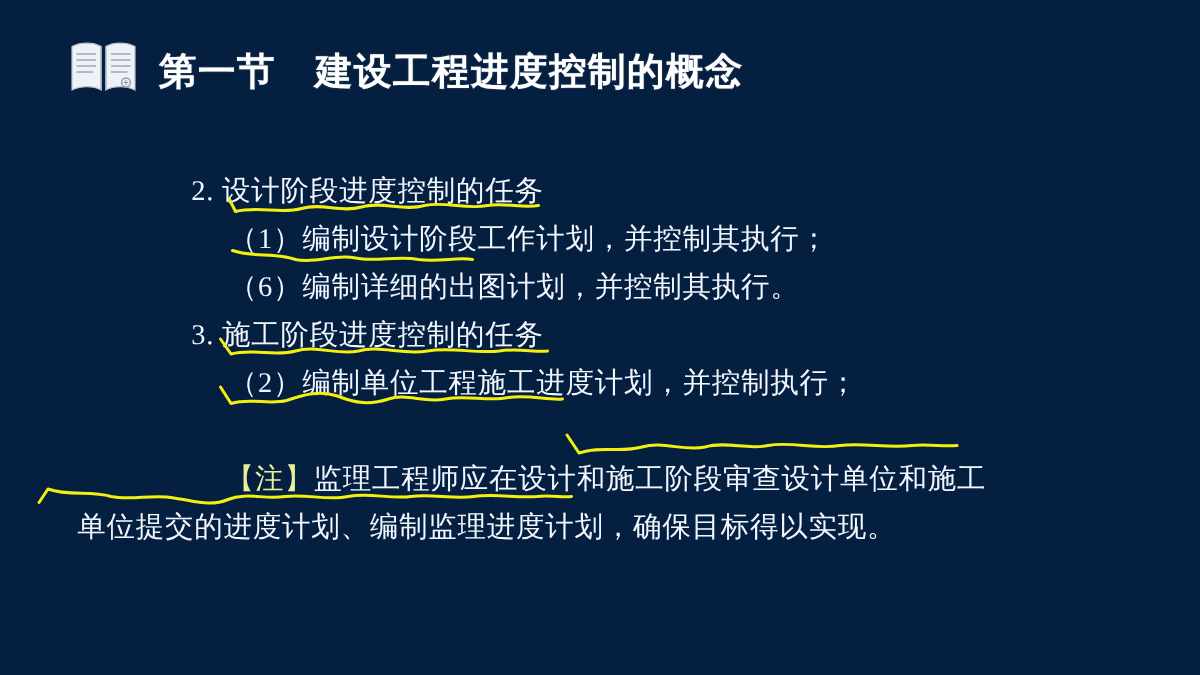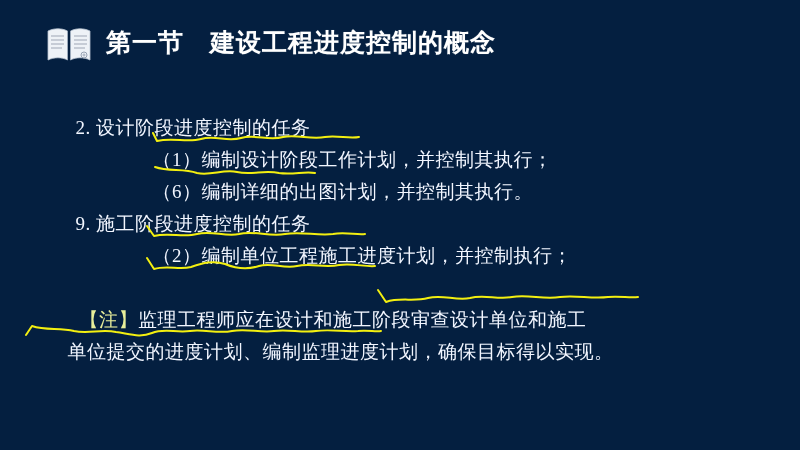--- a/index.html
+++ b/index.html
@@ -21,21 +21,21 @@
     inset: 0;
     background: #041f40;
   }
 
   
   .header {
     position: absolute;
     left: 46px;
     top: 26px;
     display: flex;
-    align-items: flex-start;
+    align-items: flex-end;
     gap: 14px;
   }
   .book-icon {
     width: 46px;
     height: 38px;
     flex: 0 0 auto;
     display: block;
   }
   .header-title {
     color: #ffffff;
@@ -68,24 +68,24 @@
     position: relative;
     z-index: 2;
   }
   .line .note-mark {
     color: #e8ee9a;
     position: relative;
     z-index: 2;
   }
 
   
-  .ind-0 { padding-left: 44px; }
+  .ind-0 { padding-left: 96px; }
   .ind-1 { padding-left: 84px; margin-left: 37px; }
-  .ind-note { padding-left: 48px; }
-  .ind-wrap { padding-left: 36px; }
+  .ind-note { padding-left: 119px; }
+  .ind-wrap { padding-left: 20px; }
 
   
   .scribble {
     position: absolute;
     z-index: 3;
     pointer-events: none;
     overflow: visible;
   }
   .scribble path {
     fill: none;
@@ -145,21 +145,21 @@
     </div>
 
     <div class="line ind-1">
       <span class="txt">（6）编制详细的出图计划，并控制其执行。</span>
       <svg class="scribble" style="left:118px; top:20px; width:162px; height:14px;" viewBox="0 0 162 14" preserveAspectRatio="none">
         <path d="M0 3 C14 8 28 4 42 9 C56 12 68 5 82 8 C96 11 110 6 124 9 C138 11 150 7 160 9"></path>
       </svg>
     </div>
 
     <div class="line ind-0">
-      <span class="txt">9. 施工阶段进度控制的任务</span>
+      <span class="txt">3. 施工阶段进度控制的任务</span>
     </div>
 
 
     <div class="line ind-1">
       <span class="txt">（2）编制单位工程施工进度计划，并控制执行；</span>
       <svg class="scribble" style="left:110px; top:18px; width:220px; height:16px;" viewBox="0 0 220 16" preserveAspectRatio="none">
         <path d="M0 0 L7 10 C22 6 36 12 50 8 C64 4 78 11 92 8 C106 4 122 11 138 8 C154 5 170 10 186 8 C198 6 210 9 218 8"></path>
       </svg>
     </div>
 

